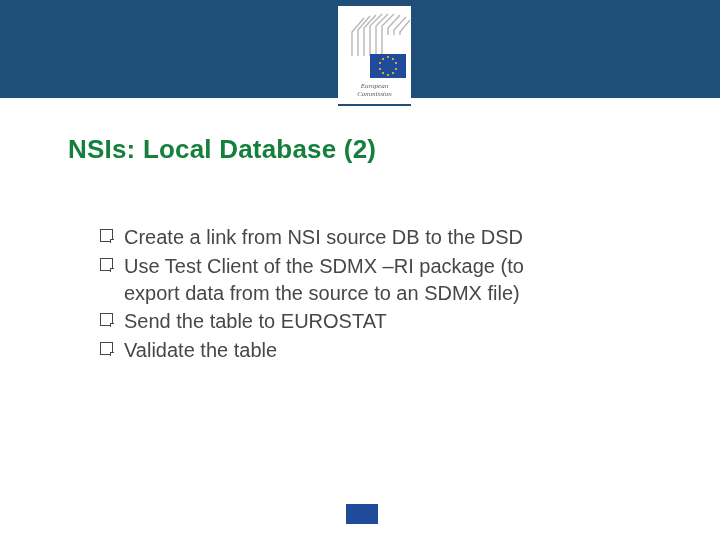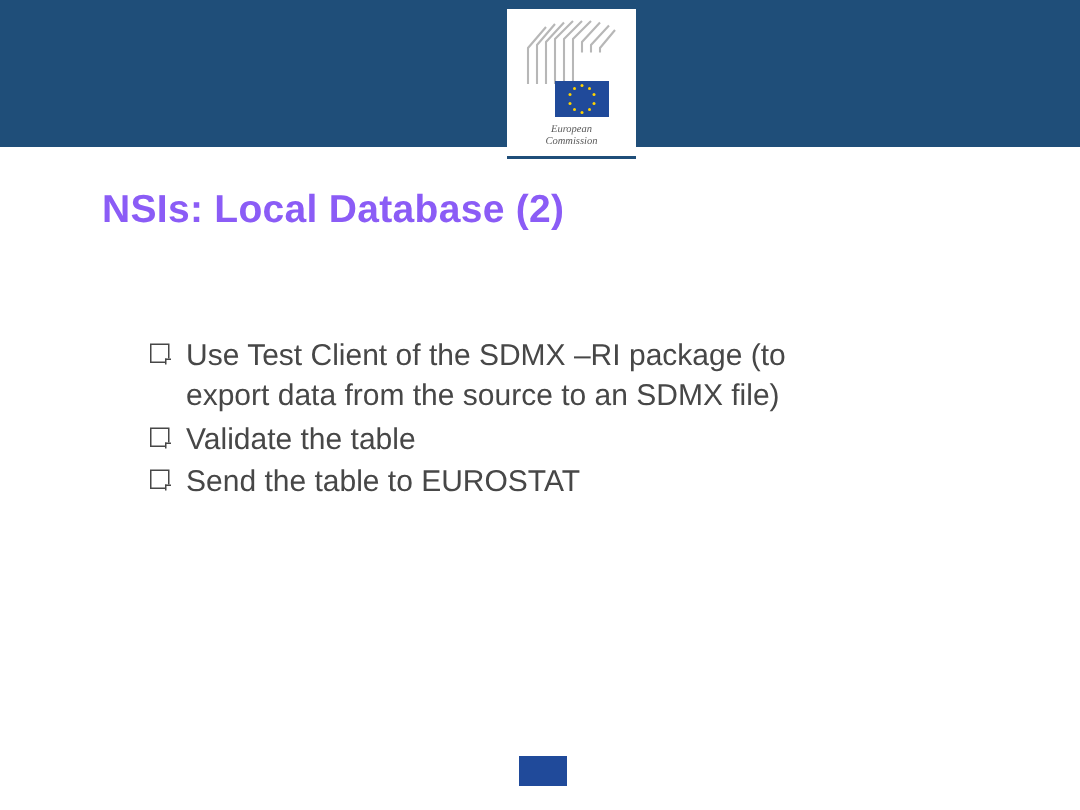--- a/index.html
+++ b/index.html
@@ -1,20 +1,20 @@
 <!DOCTYPE html>
 <html><head>
 <meta charset="utf-8">
 <style>
   * { margin: 0; padding: 0; box-sizing: border-box; }
   html, body { width: 720px; height: 540px; background: #fff; font-family: Verdana, Geneva, sans-serif; overflow: hidden; }
   .slide { width: 720px; height: 540px; position: relative; background: #fff; }
   .header-band { position: absolute; top: 0; left: 0; width: 720px; height: 98px; background: #1f4e79; }
   .logo-box {
-    position: absolute; top: 6px; left: 338px; width: 86px; height: 100px;
+    position: absolute; top: 6px; left: 338px; width: 73px; height: 100px;
     background: #fff; border-bottom: 2px solid #1f4e79;
   }
   .logo-inner { position: relative; width: 100%; height: 100%; }
   .building {
     position: absolute; top: 6px; left: 12px; width: 62px; height: 44px;
   }
   .building svg { width: 62px; height: 44px; display: block; }
   .eu-flag {
     position: absolute; top: 48px; left: 32px; width: 36px; height: 24px;
     background: #204a9a; display: flex; align-items: center; justify-content: center;
@@ -22,22 +22,22 @@
   .star-ring { position: relative; width: 20px; height: 20px; }
   .star-ring span {
     position: absolute; width: 2px; height: 2px; background: #ffd400;
     border-radius: 50%;
   }
   .logo-text {
     position: absolute; bottom: 6px; left: 0; width: 100%; text-align: center;
     font-size: 7px; line-height: 8px; color: #5a5a5a; font-style: italic; font-family: Georgia, serif;
   }
   .title {
-    position: absolute; top: 124px; left: 68px;
-    font-size: 26px; font-weight: bold; color: #8b5cf6;
+    position: absolute; top: 134px; left: 68px;
+    font-size: 26px; font-weight: bold; color: #15803d;
     letter-spacing: 0.2px;
   }
   .content {
     position: absolute; top: 224px; left: 100px; width: 470px;
     color: #474747; font-size: 20px; line-height: 1.34;
   }
   .bullet { position: relative; padding-left: 24px; margin-bottom: 2px; }
   .bullet .box-bullet {
     position: absolute; left: 0; top: 5px; width: 13px; height: 13px;
     border: 1.5px solid #474747; background: transparent;
@@ -97,27 +97,31 @@
         <span>Commission</span>
       </div>
     </div>
   </div>
 
   <div class="title">NSIs: Local Database (2)</div>
 
   <div class="content">
     <div class="bullet">
       <span class="box-bullet"></span>
+      <span>Create a link from NSI source DB to the DSD</span>
+    </div>
+    <div class="bullet">
+      <span class="box-bullet"></span>
       <span>Use Test Client of the SDMX –RI package (to export data from the source to an SDMX file)</span>
     </div>
     <div class="bullet">
       <span class="box-bullet"></span>
-      <span>Validate the table</span>
+      <span>Send the table to EUROSTAT</span>
     </div>
     <div class="bullet">
       <span class="box-bullet"></span>
-      <span>Send the table to EUROSTAT</span>
+      <span>Validate the table</span>
     </div>
   </div>
 
   <div class="footer-flag"></div>
 
 </div>
 
 </body></html>

